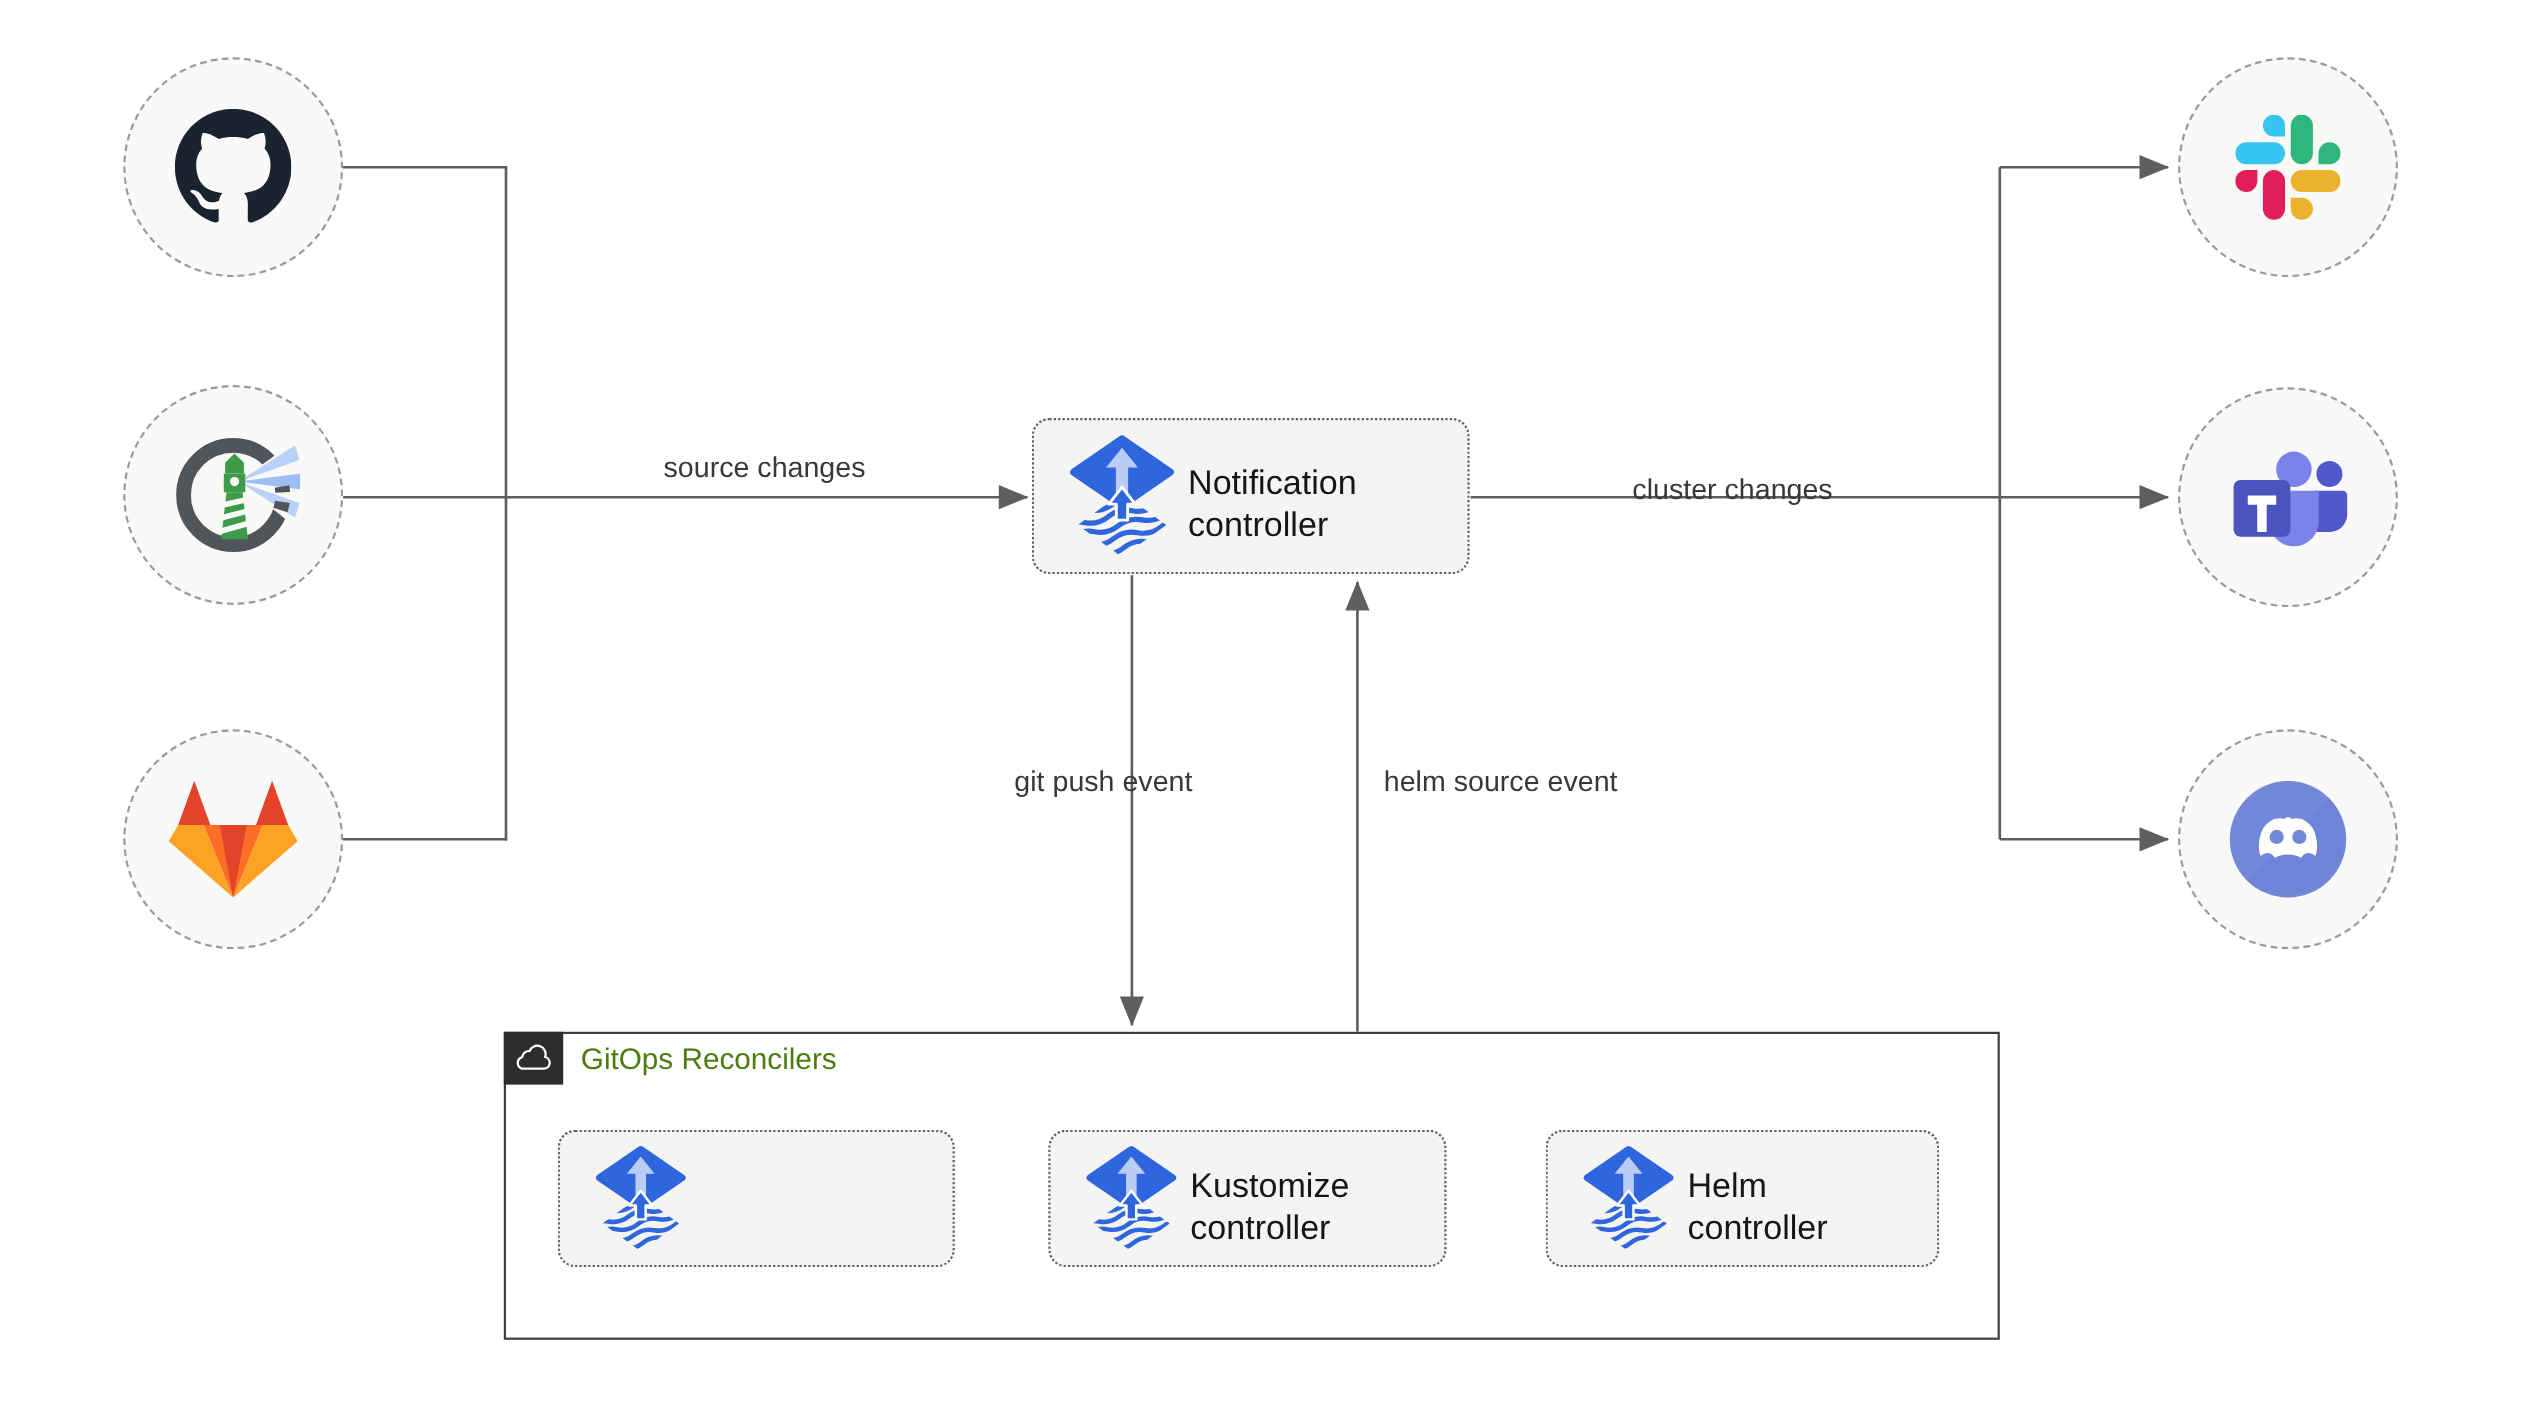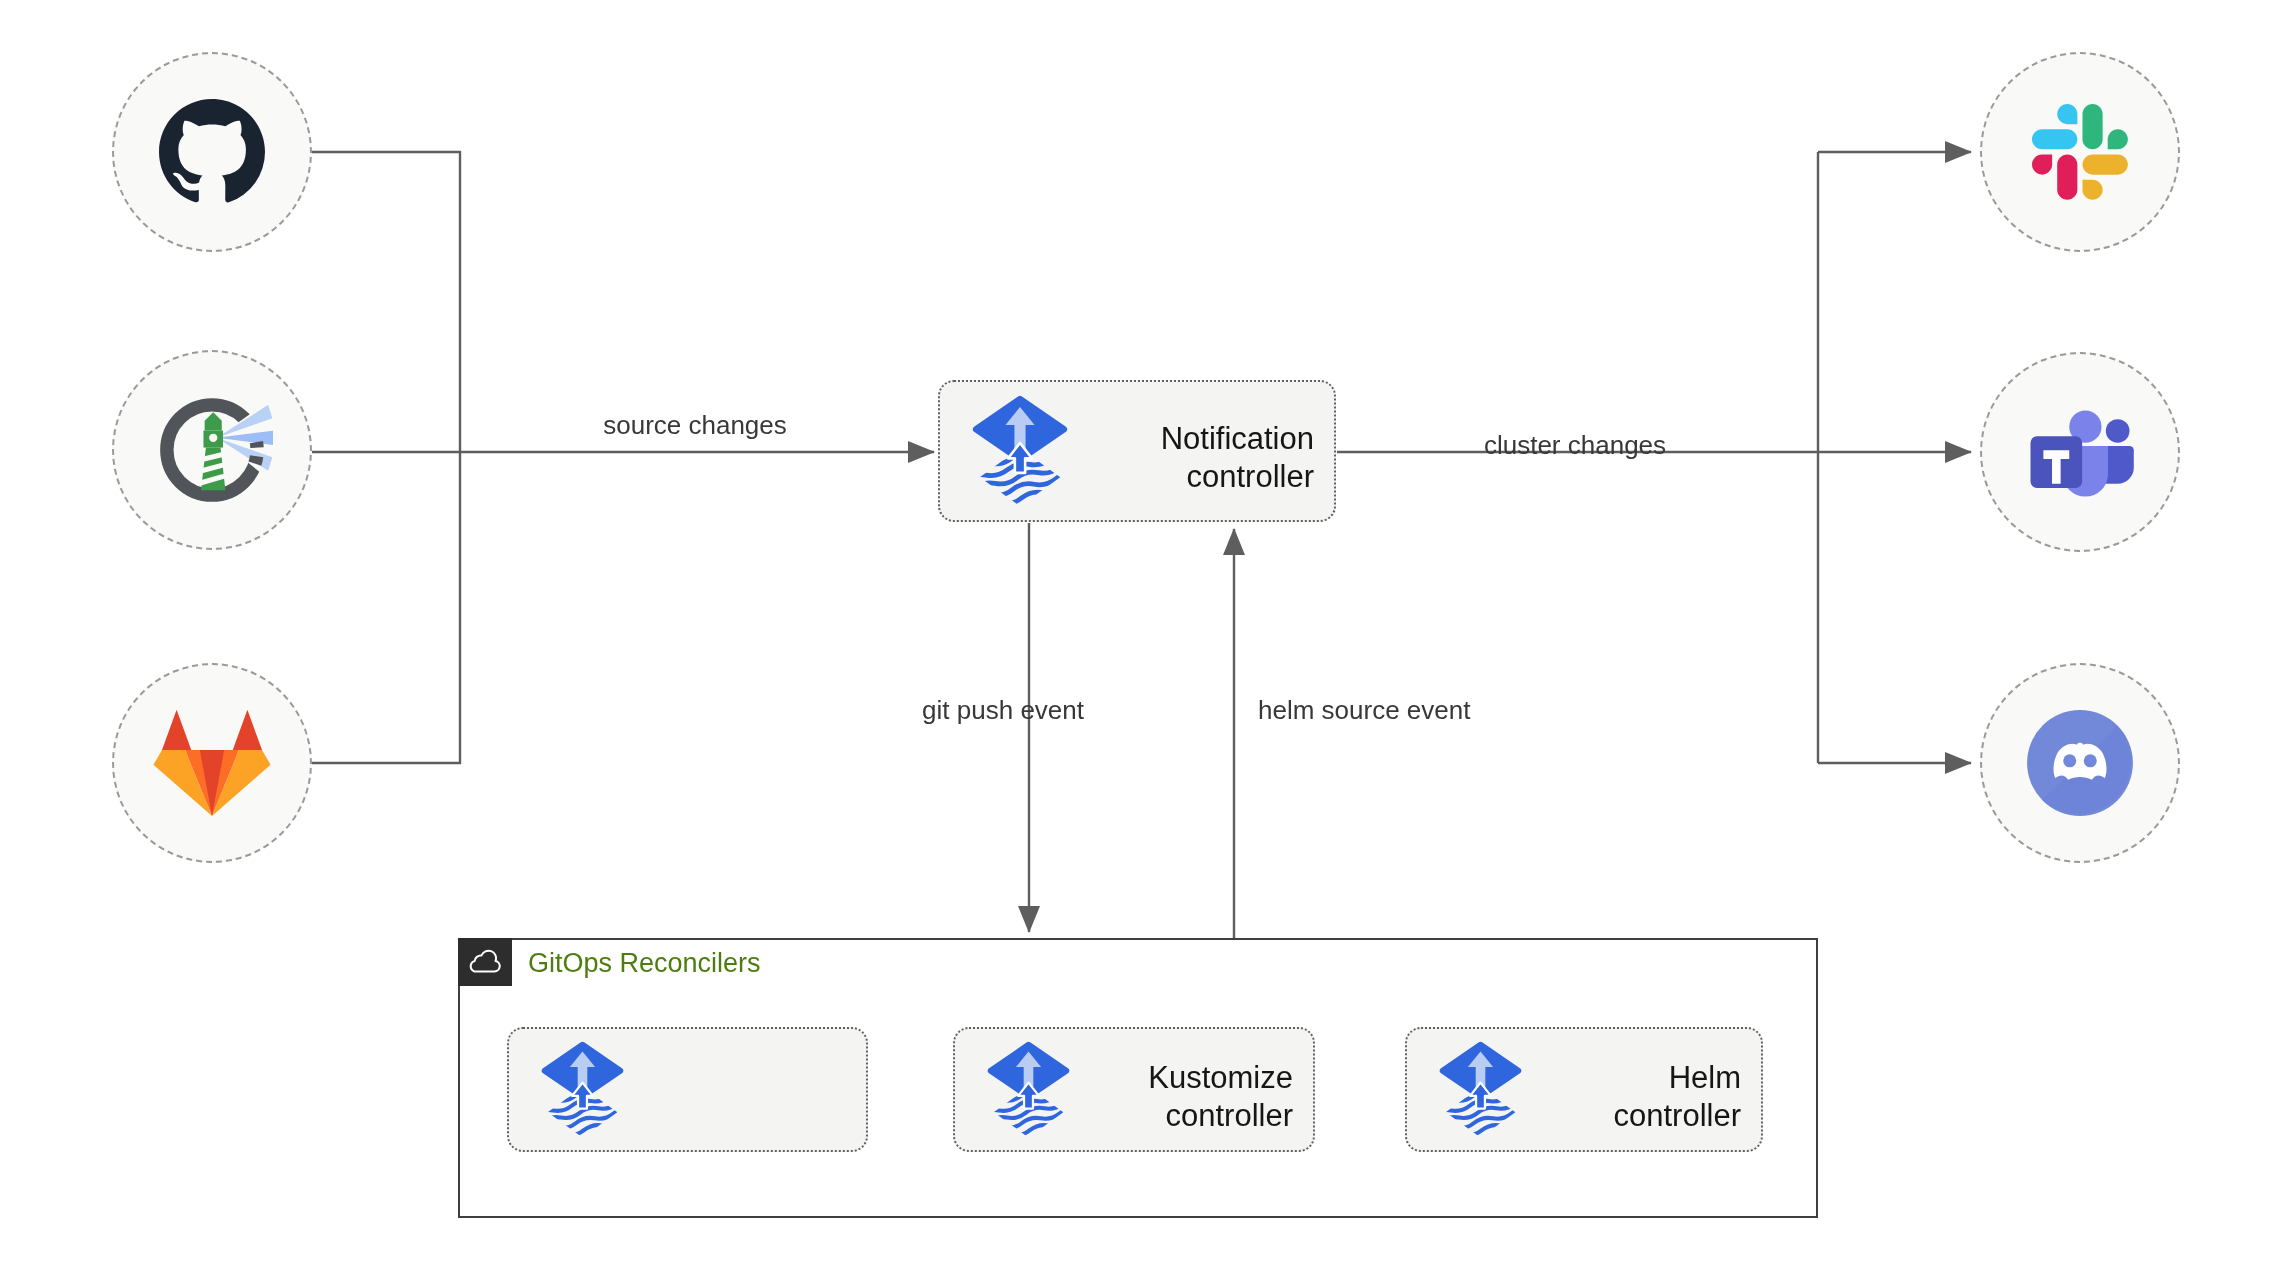--- a/index.html
+++ b/index.html
@@ -6,21 +6,21 @@
   body{font-family:"Liberation Sans","DejaVu Sans",sans-serif;}
   .canvas{position:relative;width:2292px;height:1284px;background:#ffffff;overflow:hidden;}
   .wires{position:absolute;left:0;top:0;width:2292px;height:1284px;}
   .wires line{stroke:#5e5e5e;stroke-width:2.4;}
   .endpoint{position:absolute;width:200px;height:200px;border-radius:50%;
     background:#f9f9f7;border:2.5px dashed #9a9a9a;box-sizing:border-box;
     display:flex;align-items:center;justify-content:center;}
   .ctrl{position:absolute;display:flex;align-items:center;box-sizing:border-box;
     background:#f4f4f3;border:2.5px dotted #606060;border-radius:16px;}
   .ctrl .flux{margin-left:32px;flex:0 0 auto;}
-  .ctrl-label{flex:1;text-align:right;font-size:31px;color:#161616;line-height:1.22;
+  .ctrl-label{flex:1;text-align:left;font-size:31px;color:#161616;line-height:1.22;
     padding:0 20px 0 12px;margin-top:14px;}
   .group-box{position:absolute;box-sizing:border-box;background:#ffffff;border:2.5px solid #3f3f3f;}
   .group-badge{position:absolute;width:54px;height:48px;background:#2d2d2d;
     display:flex;align-items:center;justify-content:center;}
   .group-label{position:absolute;font-size:27px;color:#4d7c0f;line-height:34px;}
   .edge-label{position:absolute;font-size:26px;color:#383838;white-space:nowrap;line-height:38px;}
   .center-x{transform:translateX(-50%);}
 </style>
 </head>
 <body>

